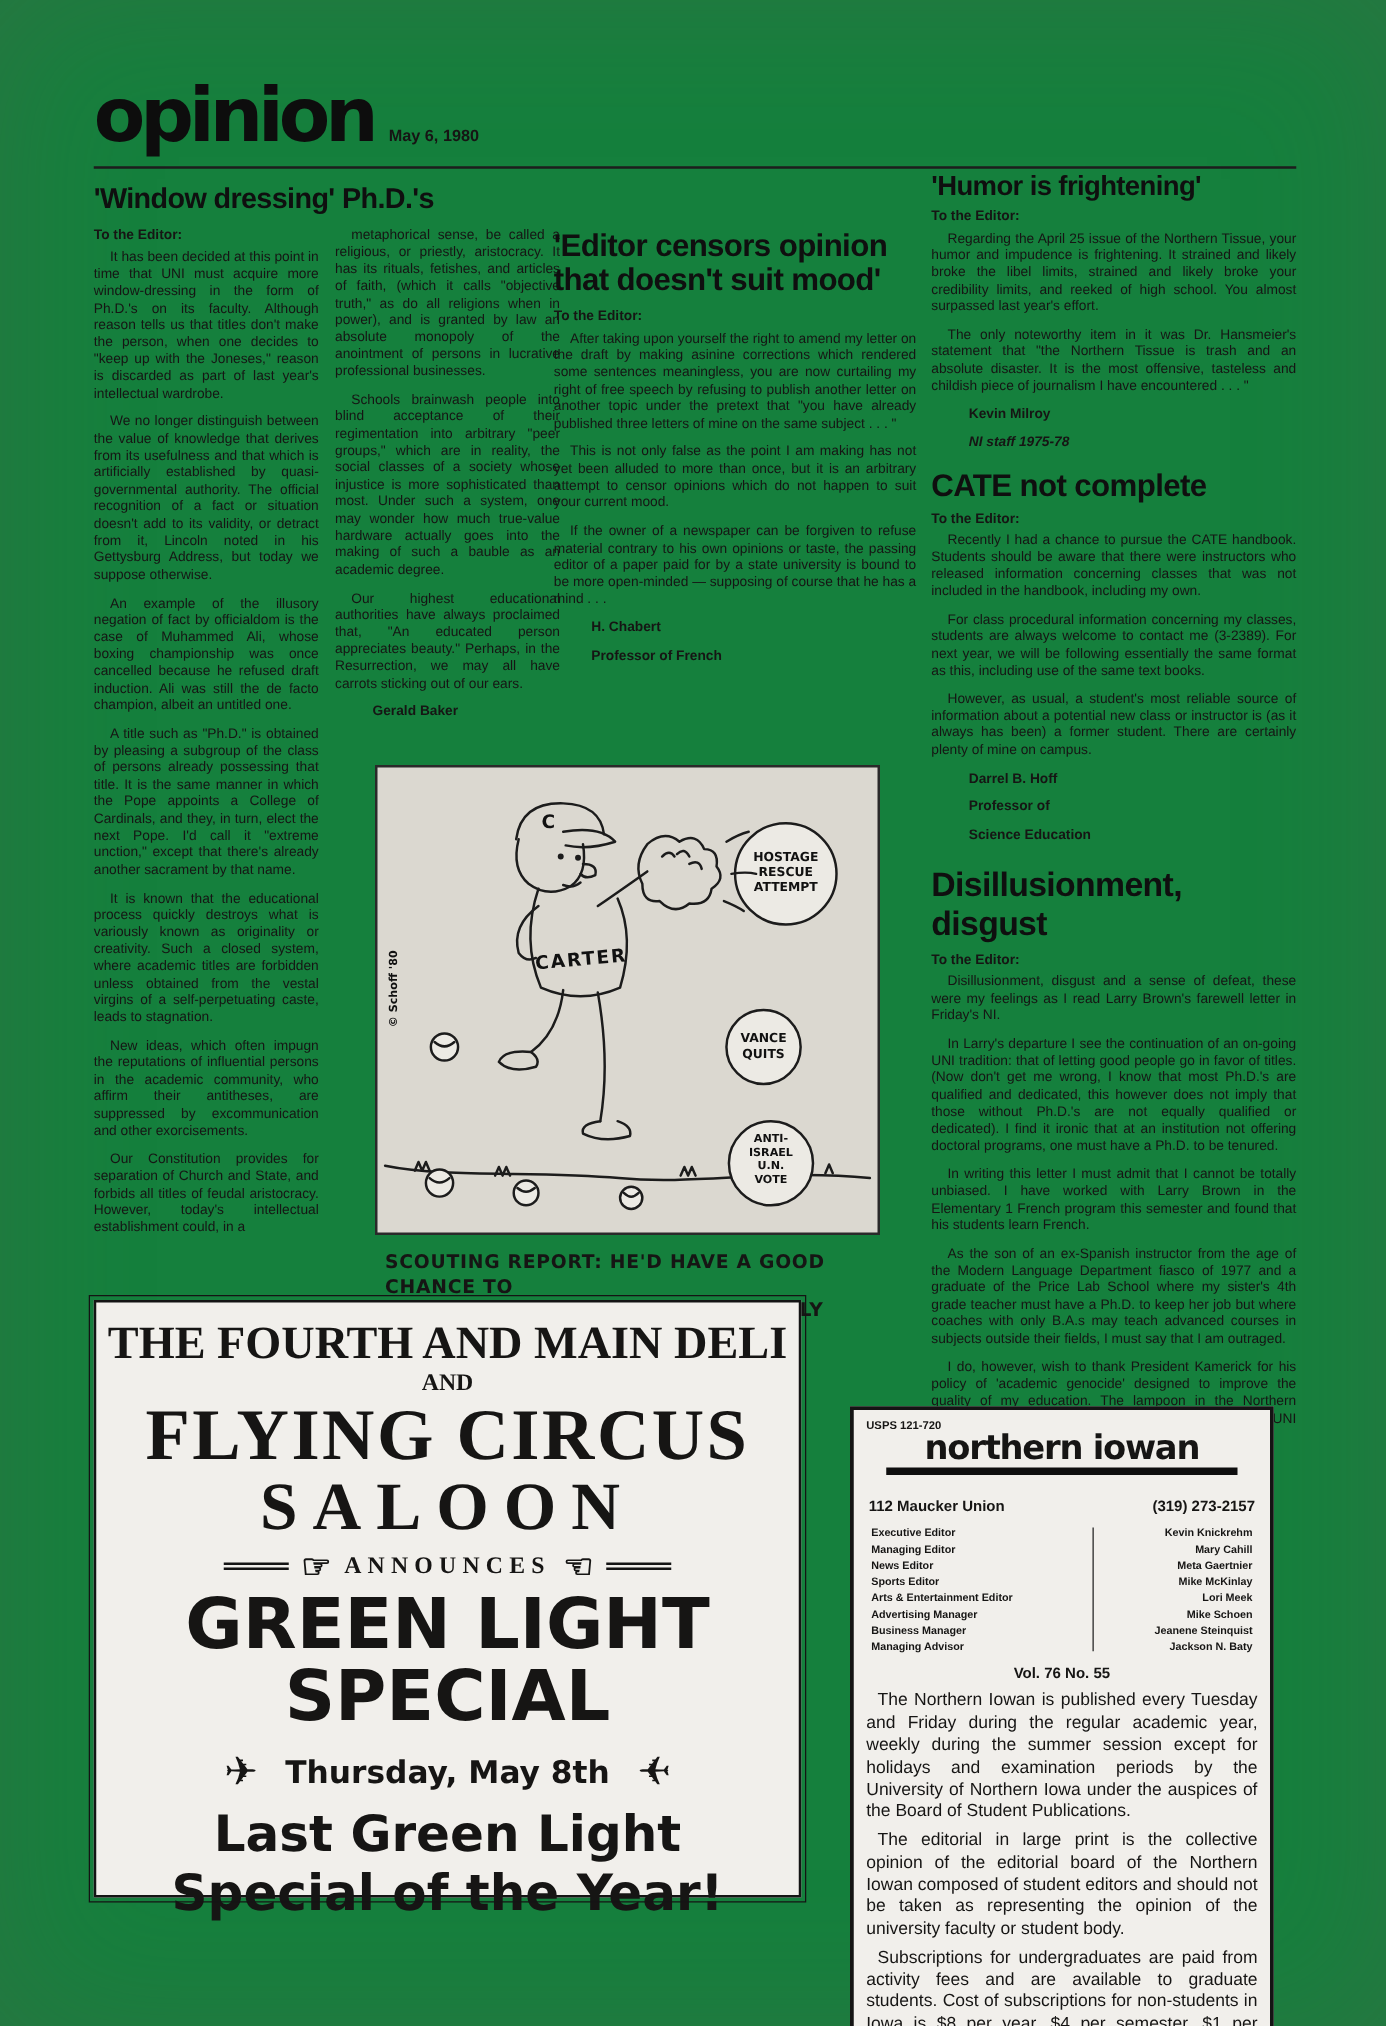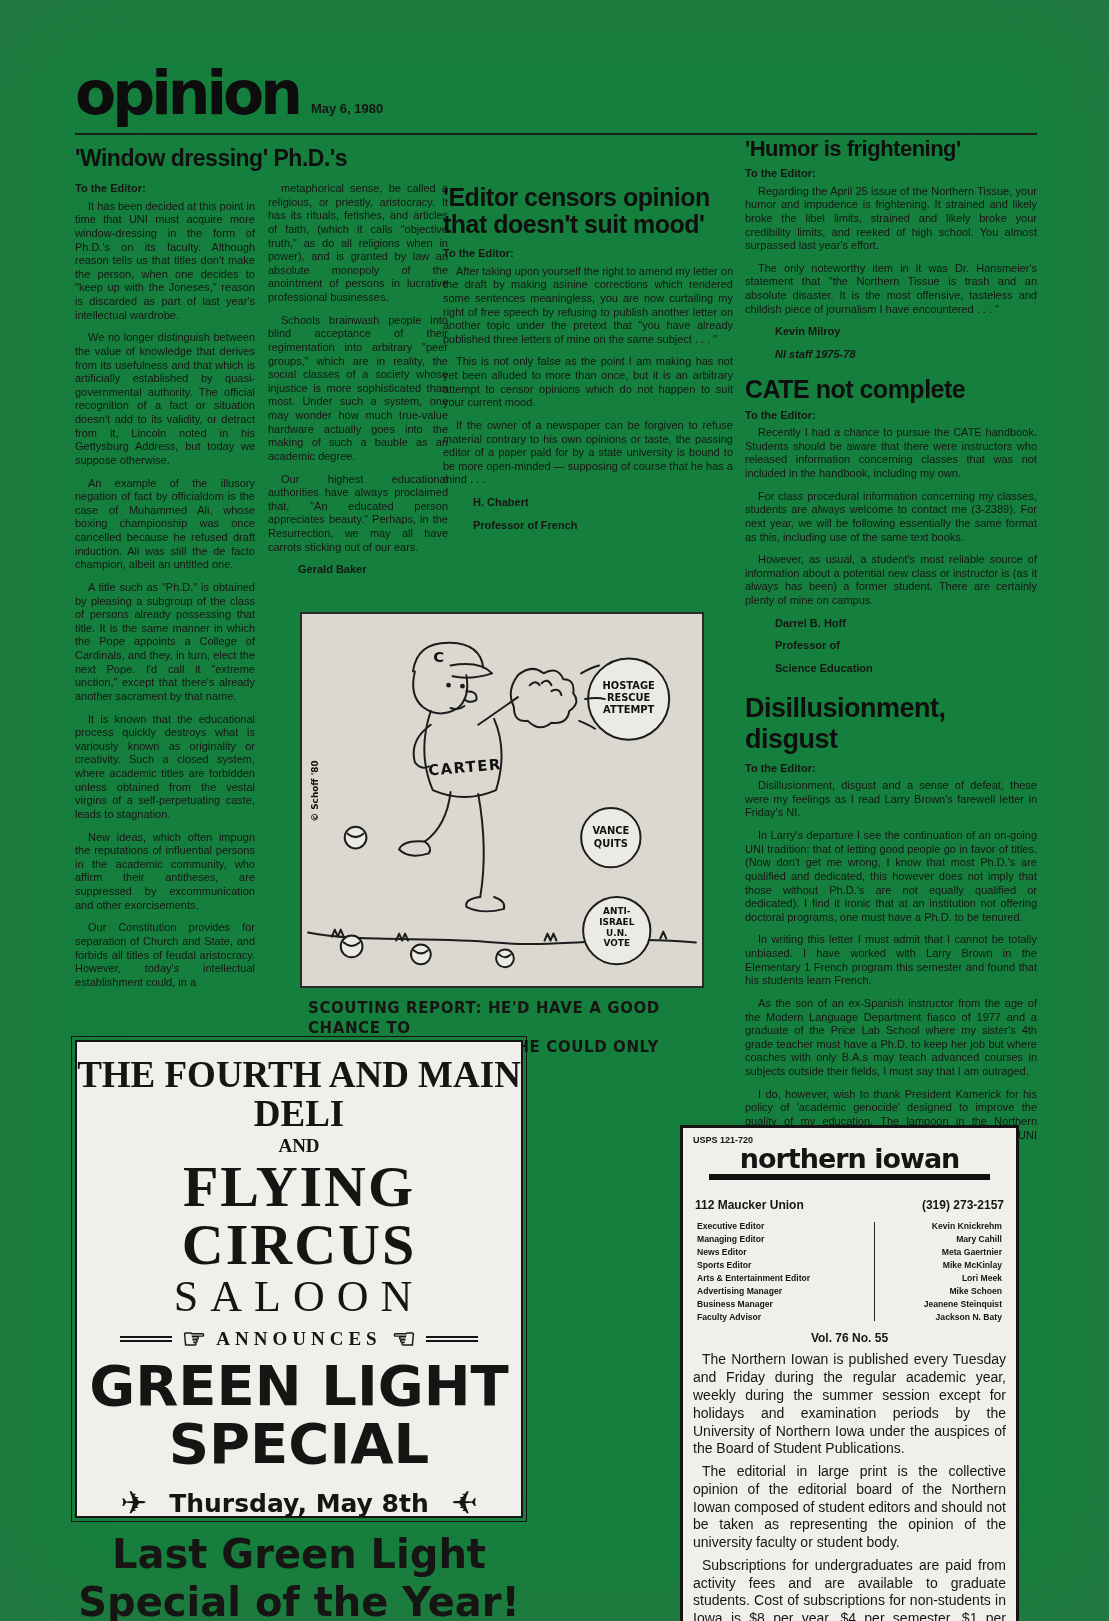--- a/index.html
+++ b/index.html
@@ -42,27 +42,27 @@
   .cartoon { position:absolute; left:300px; top:612px; width:404px; }
   .cartoon-canvas { width:404px; height:376px; background:#dbd8d0; border:2px solid #2a2a2a; }
   .sk { stroke:#1c1c1c; stroke-width:2; fill:none; stroke-linecap:round; stroke-linejoin:round; }
   .ball { fill:#eceae4; stroke:#1c1c1c; stroke-width:2; }
   .cart-txt { font-family:"DejaVu Sans", sans-serif; font-weight:bold; fill:#111; }
   .cartoon-caption { margin:7px 0 0 8px; font-family:"DejaVu Sans", sans-serif; font-weight:bold;
                      font-size:15px; letter-spacing:.6px; line-height:1.3; }
   .cartoon-caption .u { text-decoration:underline; }
 
   
-  .ad { position:absolute; left:75px; top:1040px; width:448px; height:478px; background:#f1efeb;
+  .ad { position:absolute; left:75px; top:1040px; width:566px; height:478px; background:#f1efeb;
         border:2px solid #141414; outline:1px solid #141414; outline-offset:3px;
         text-align:center; font-family:"Liberation Serif", serif; padding-top:14px; }
   .ad-deli { font-size:37px; font-weight:bold; letter-spacing:0px; line-height:1.05; }
   .ad-and  { font-size:19px; font-weight:bold; margin:1px 0; }
   .ad-flying { font-size:58px; font-weight:bold; letter-spacing:2px; line-height:1.0; }
-  .ad-saloon { font-size:44px; font-weight:normal; letter-spacing:12px; line-height:1.05; }
+  .ad-saloon { font-size:54px; font-weight:bold; letter-spacing:12px; line-height:1.05; }
   .ad-announce-row { display:flex; align-items:center; justify-content:center; gap:10px;
                      font-weight:bold; font-size:19px; letter-spacing:5px; margin:3px 0 2px; }
   .hand { font-size:27px; letter-spacing:0; }
   .deco-line { display:inline-block; width:52px; border-top:2px solid #141414; border-bottom:2px solid #141414; height:6px; }
   .ad-green, .ad-special { font-family:"DejaVu Sans", sans-serif; font-weight:bold; font-size:56px; line-height:1.04; }
   .ad-thursday-row { display:flex; align-items:center; justify-content:center; gap:22px;
                      font-family:"DejaVu Sans", sans-serif; font-weight:bold; font-size:25px; margin:11px 0 9px; }
   .plane { font-size:32px; }
   .plane.flip { transform:scaleX(-1); }
   .ad-last, .ad-year { font-family:"DejaVu Sans", sans-serif; font-weight:bold; font-size:40px; line-height:1.18; }
@@ -284,21 +284,21 @@
         </div>
       <div class="staff-row">
           <span class="role">Advertising Manager</span>
           <span class="sname">Mike Schoen</span>
         </div>
       <div class="staff-row">
           <span class="role">Business Manager</span>
           <span class="sname">Jeanene Steinquist</span>
         </div>
       <div class="staff-row">
-          <span class="role">Faculty Advisor</span>
+          <span class="role">Managing Advisor</span>
           <span class="sname">Jackson N. Baty</span>
         </div>
     </div>
     <div class="vol">Vol. 76 No. 55</div>
     <div class="fine">
       <p>The Northern Iowan is published every Tuesday and Friday during the regular academic year, weekly during the summer session except for holidays and examination periods by the University of Northern Iowa under the auspices of the Board of Student Publications.</p>
       <p>The editorial in large print is the collective opinion of the editorial board of the Northern Iowan composed of student editors and should not be taken as representing the opinion of the university faculty or student body.</p>
       <p>Subscriptions for undergraduates are paid from activity fees and are available to graduate students. Cost of subscriptions for non-students in Iowa is $8 per year, $4 per semester, $1 per summer session. Outside Iowa, cost is $10 per year, $5 per semester, $1 per summer session. Second class postage paid at Cedar Falls, IA 50613. Postmaster: Send address changes to the Northern Iowan, 112 Maucker Union, University of Northern Iowa, Cedar Falls, IA 50613.</p>
       <p>Advertising errors that are the fault of the Northern Iowan will be corrected at no cost to the advertiser only if the Northern Iowan office is notified with seven days of the original publication.</p>
     </div>

